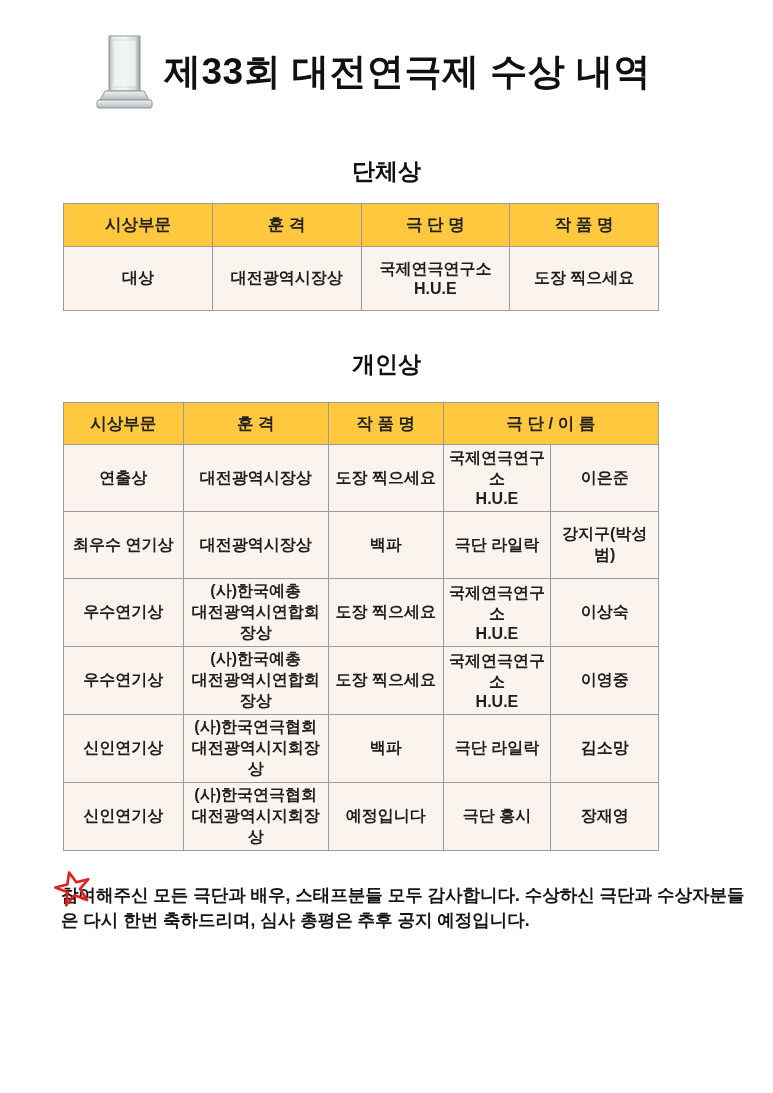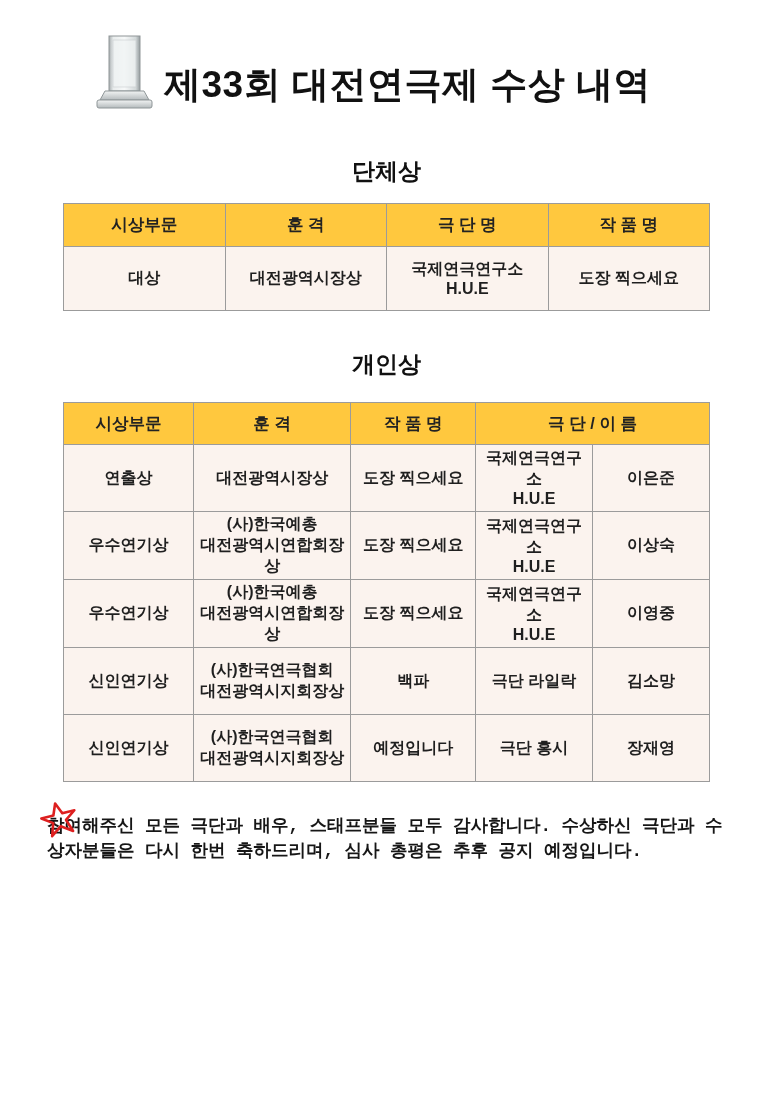--- a/index.html
+++ b/index.html
@@ -4,55 +4,55 @@
 <style>
   html,body{margin:0;padding:0;}
   body{
     width:773px;height:1093px;background:#ffffff;
     font-family:"Liberation Sans","DejaVu Sans",sans-serif;
     color:#1f1f1f;overflow:hidden;
   }
   .page{position:relative;width:773px;height:1093px;}
 
   
-  .doc-header{display:flex;align-items:flex-end;margin:34px 0 0 94px;}
+  .doc-header{display:flex;align-items:center;margin:34px 0 0 94px;}
   .trophy{width:60px;height:76px;flex:0 0 auto;margin-right:10px;}
   .doc-title{
     font-size:37px;font-weight:800;color:#111;letter-spacing:0.5px;
     white-space:nowrap;
   }
 
   
   .section-heading{
     text-align:center;font-size:23px;font-weight:800;color:#111;
   }
   .heading-1{margin-top:46px;font-family:Liberation Serif, serif;}
   .heading-2{margin-top:38px;}
 
   
   table{
     border-collapse:collapse;table-layout:fixed;
-    width:647px;margin:16px 0 0 63px;
+    width:596px;margin:16px 0 0 63px;
   }
   th,td{
     border:1px solid #9b9b9b;text-align:center;vertical-align:middle;
     font-weight:800;white-space:pre-line;padding:2px 4px;box-sizing:border-box;
   }
   th{background:#FFC83E;color:#222;font-size:16.5px;}
   td{background:#FBF3EE;color:#1f1f1f;font-size:16px;}
   .t1 th{height:43px;}
   .t1 td{height:64px;}
   .t2{margin-top:22px;}
   .t2 th{height:42px;}
   .t2 td{height:67px;}
 
   
   .footer{
-    position:relative;margin:32px 0 0 47px;width:692px;
-    font-size:17.5px;font-weight:800;line-height:1.42;color:#161616;font-family:Liberation Mono, monospace;
+    position:relative;margin:32px 0 0 61px;width:692px;
+    font-size:17.5px;font-weight:800;line-height:1.42;color:#161616;
   }
   .star-doodle{position:absolute;left:-8px;top:-15px;width:40px;height:40px;}
   .footer-text{display:block;}
 </style>
 </head>
 <body>
 
 <div class="page">
 
   <div class="doc-header">
@@ -129,20 +129,27 @@
     <tbody>
         <tr>
           <td>연출상</td>
           <td>대전광역시장상</td>
           <td>도장 찍으세요</td>
           <td>국제연극연구소
 H.U.E</td>
           <td>이은준</td>
         </tr>
         <tr>
+          <td>최우수 연기상</td>
+          <td>대전광역시장상</td>
+          <td>백파</td>
+          <td>극단 라일락</td>
+          <td>강지구(박성범)</td>
+        </tr>
+        <tr>
           <td>우수연기상</td>
           <td>(사)한국예총
 대전광역시연합회장상</td>
           <td>도장 찍으세요</td>
           <td>국제연극연구소
 H.U.E</td>
           <td>이상숙</td>
         </tr>
         <tr>
           <td>우수연기상</td>

